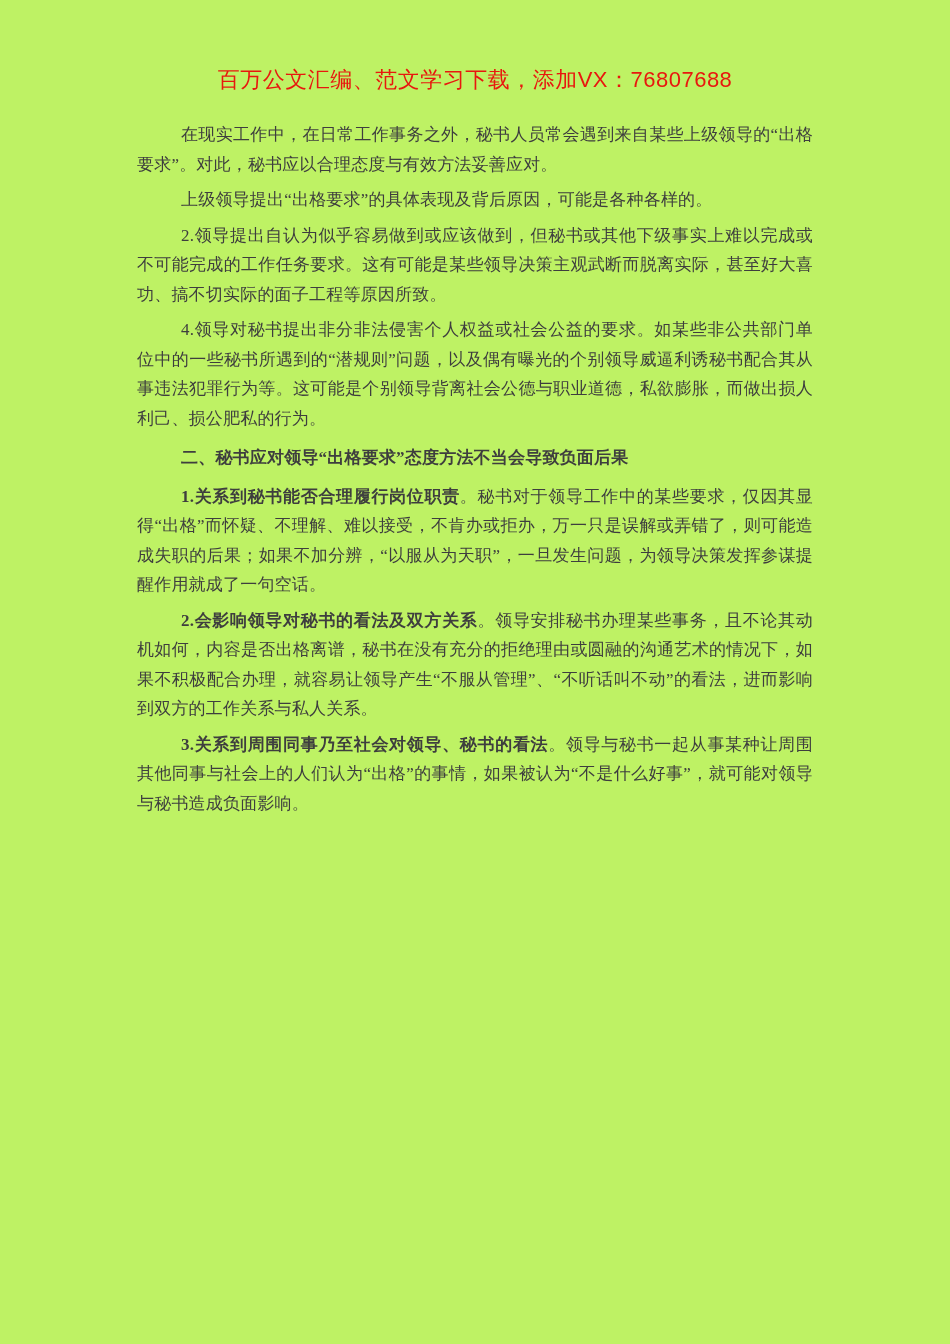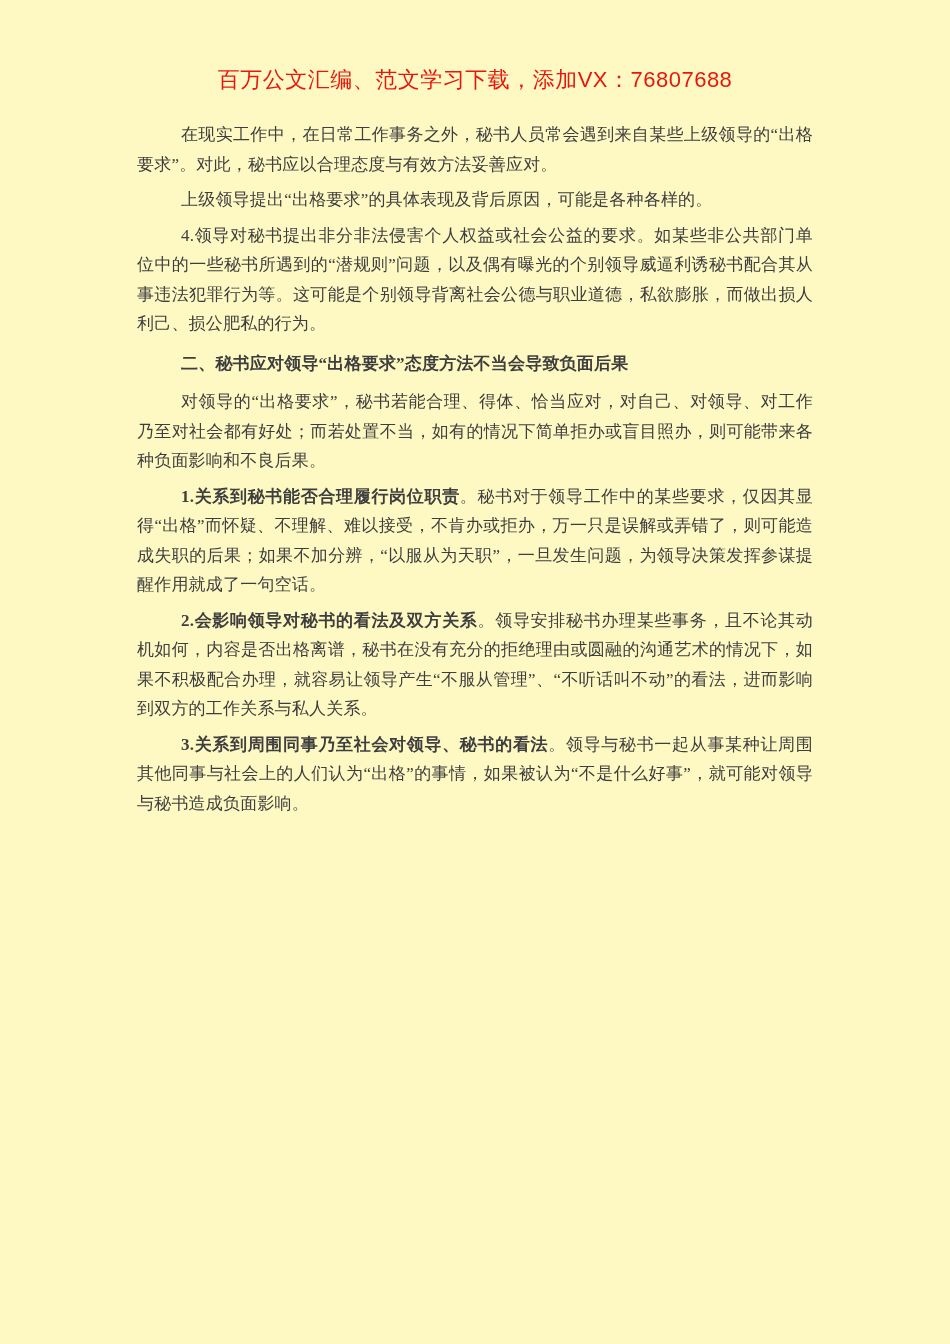--- a/index.html
+++ b/index.html
@@ -11,21 +11,21 @@
     width: 950px;
     height: 1344px;
     overflow: hidden;
     font-family: "Liberation Serif", "DejaVu Serif", serif;
   }
   .page {
     box-sizing: border-box;
     width: 950px;
     height: 1344px;
     padding: 66px 137px 0 137px;
-    background: #fef9c3;
+    background: #bef264;
   }
   .promo {
     font-family: "Liberation Sans", "DejaVu Sans", sans-serif;
     font-size: 22px;
     line-height: 28px;
     text-align: center;
     font-weight: 500;
     letter-spacing: 0.5px;
     margin: 0 0 26px 0;
   }
@@ -46,20 +46,20 @@
   }
 </style>
 </head>
 <body>
 
 <div class="page">
   <p class="promo" style="color: rgb(232, 23, 14);">百万公文汇编、范文学习下载，添加VX：76807688</p>
   <div class="content" id="content" style="color: rgb(62, 62, 62);">
       <p class="para">在现实工作中，在日常工作事务之外，秘书人员常会遇到来自某些上级领导的“出格要求”。对此，秘书应以合理态度与有效方法妥善应对。</p>
       <p class="para">上级领导提出“出格要求”的具体表现及背后原因，可能是各种各样的。</p>
+      <p class="para">2.领导提出自认为似乎容易做到或应该做到，但秘书或其他下级事实上难以完成或不可能完成的工作任务要求。这有可能是某些领导决策主观武断而脱离实际，甚至好大喜功、搞不切实际的面子工程等原因所致。</p>
       <p class="para">4.领导对秘书提出非分非法侵害个人权益或社会公益的要求。如某些非公共部门单位中的一些秘书所遇到的“潜规则”问题，以及偶有曝光的个别领导威逼利诱秘书配合其从事违法犯罪行为等。这可能是个别领导背离社会公德与职业道德，私欲膨胀，而做出损人利己、损公肥私的行为。</p>
       <p class="para heading">二、秘书应对领导“出格要求”态度方法不当会导致负面后果</p>
-      <p class="para">对领导的“出格要求”，秘书若能合理、得体、恰当应对，对自己、对领导、对工作乃至对社会都有好处；而若处置不当，如有的情况下简单拒办或盲目照办，则可能带来各种负面影响和不良后果。</p>
       <p class="para"><b>1.关系到秘书能否合理履行岗位职责</b><span>。秘书对于领导工作中的某些要求，仅因其显得“出格”而怀疑、不理解、难以接受，不肯办或拒办，万一只是误解或弄错了，则可能造成失职的后果；如果不加分辨，“以服从为天职”，一旦发生问题，为领导决策发挥参谋提醒作用就成了一句空话。</span></p>
       <p class="para"><b>2.会影响领导对秘书的看法及双方关系</b><span>。领导安排秘书办理某些事务，且不论其动机如何，内容是否出格离谱，秘书在没有充分的拒绝理由或圆融的沟通艺术的情况下，如果不积极配合办理，就容易让领导产生“不服从管理”、“不听话叫不动”的看法，进而影响到双方的工作关系与私人关系。</span></p>
       <p class="para"><b>3.关系到周围同事乃至社会对领导、秘书的看法</b><span>。领导与秘书一起从事某种让周围其他同事与社会上的人们认为“出格”的事情，如果被认为“不是什么好事”，就可能对领导与秘书造成负面影响。</span></p>
     </div>
 </div>
 
 </body></html>

